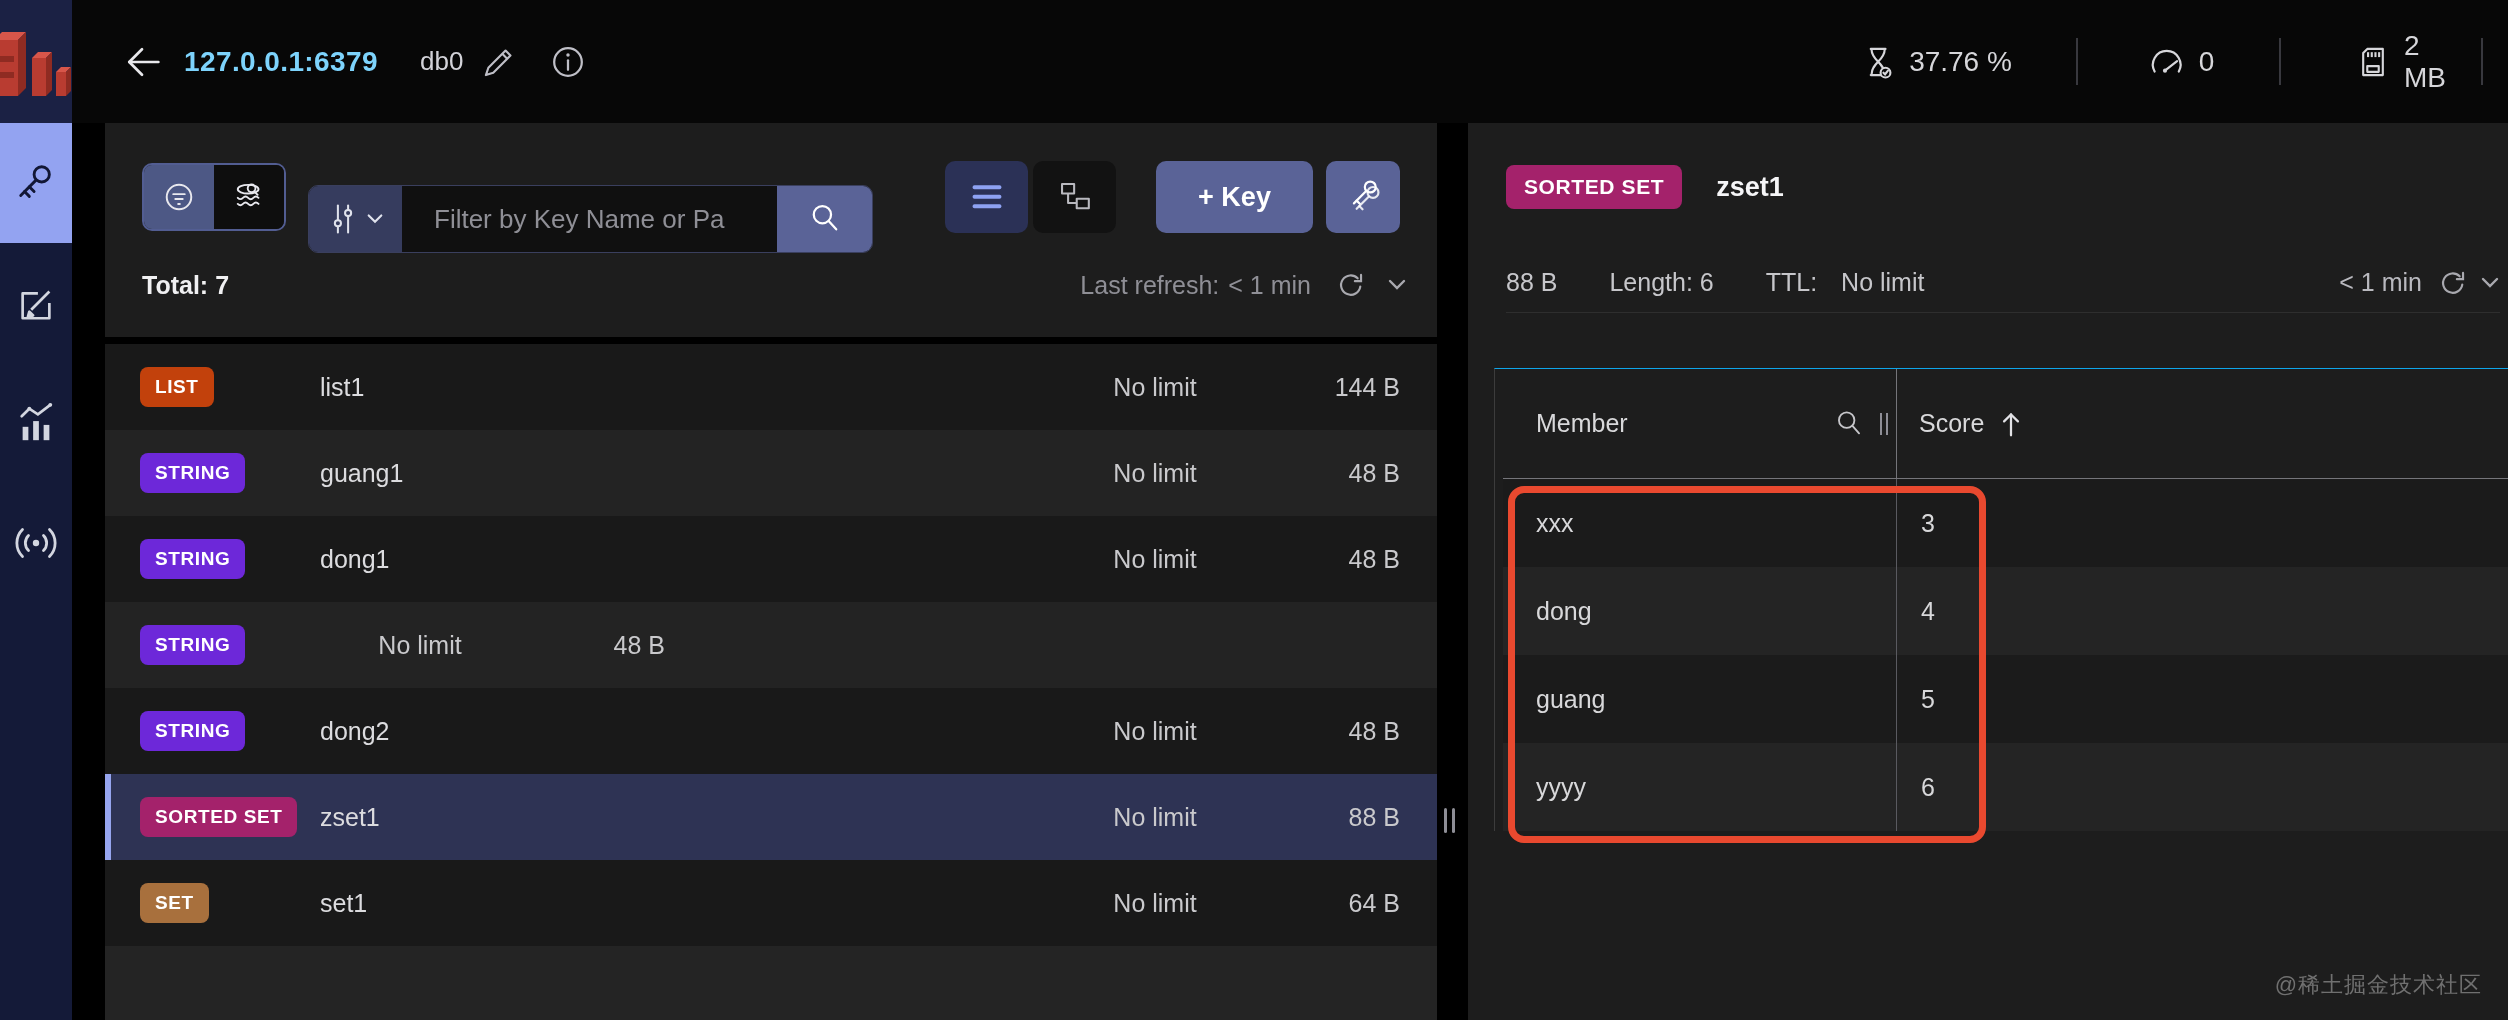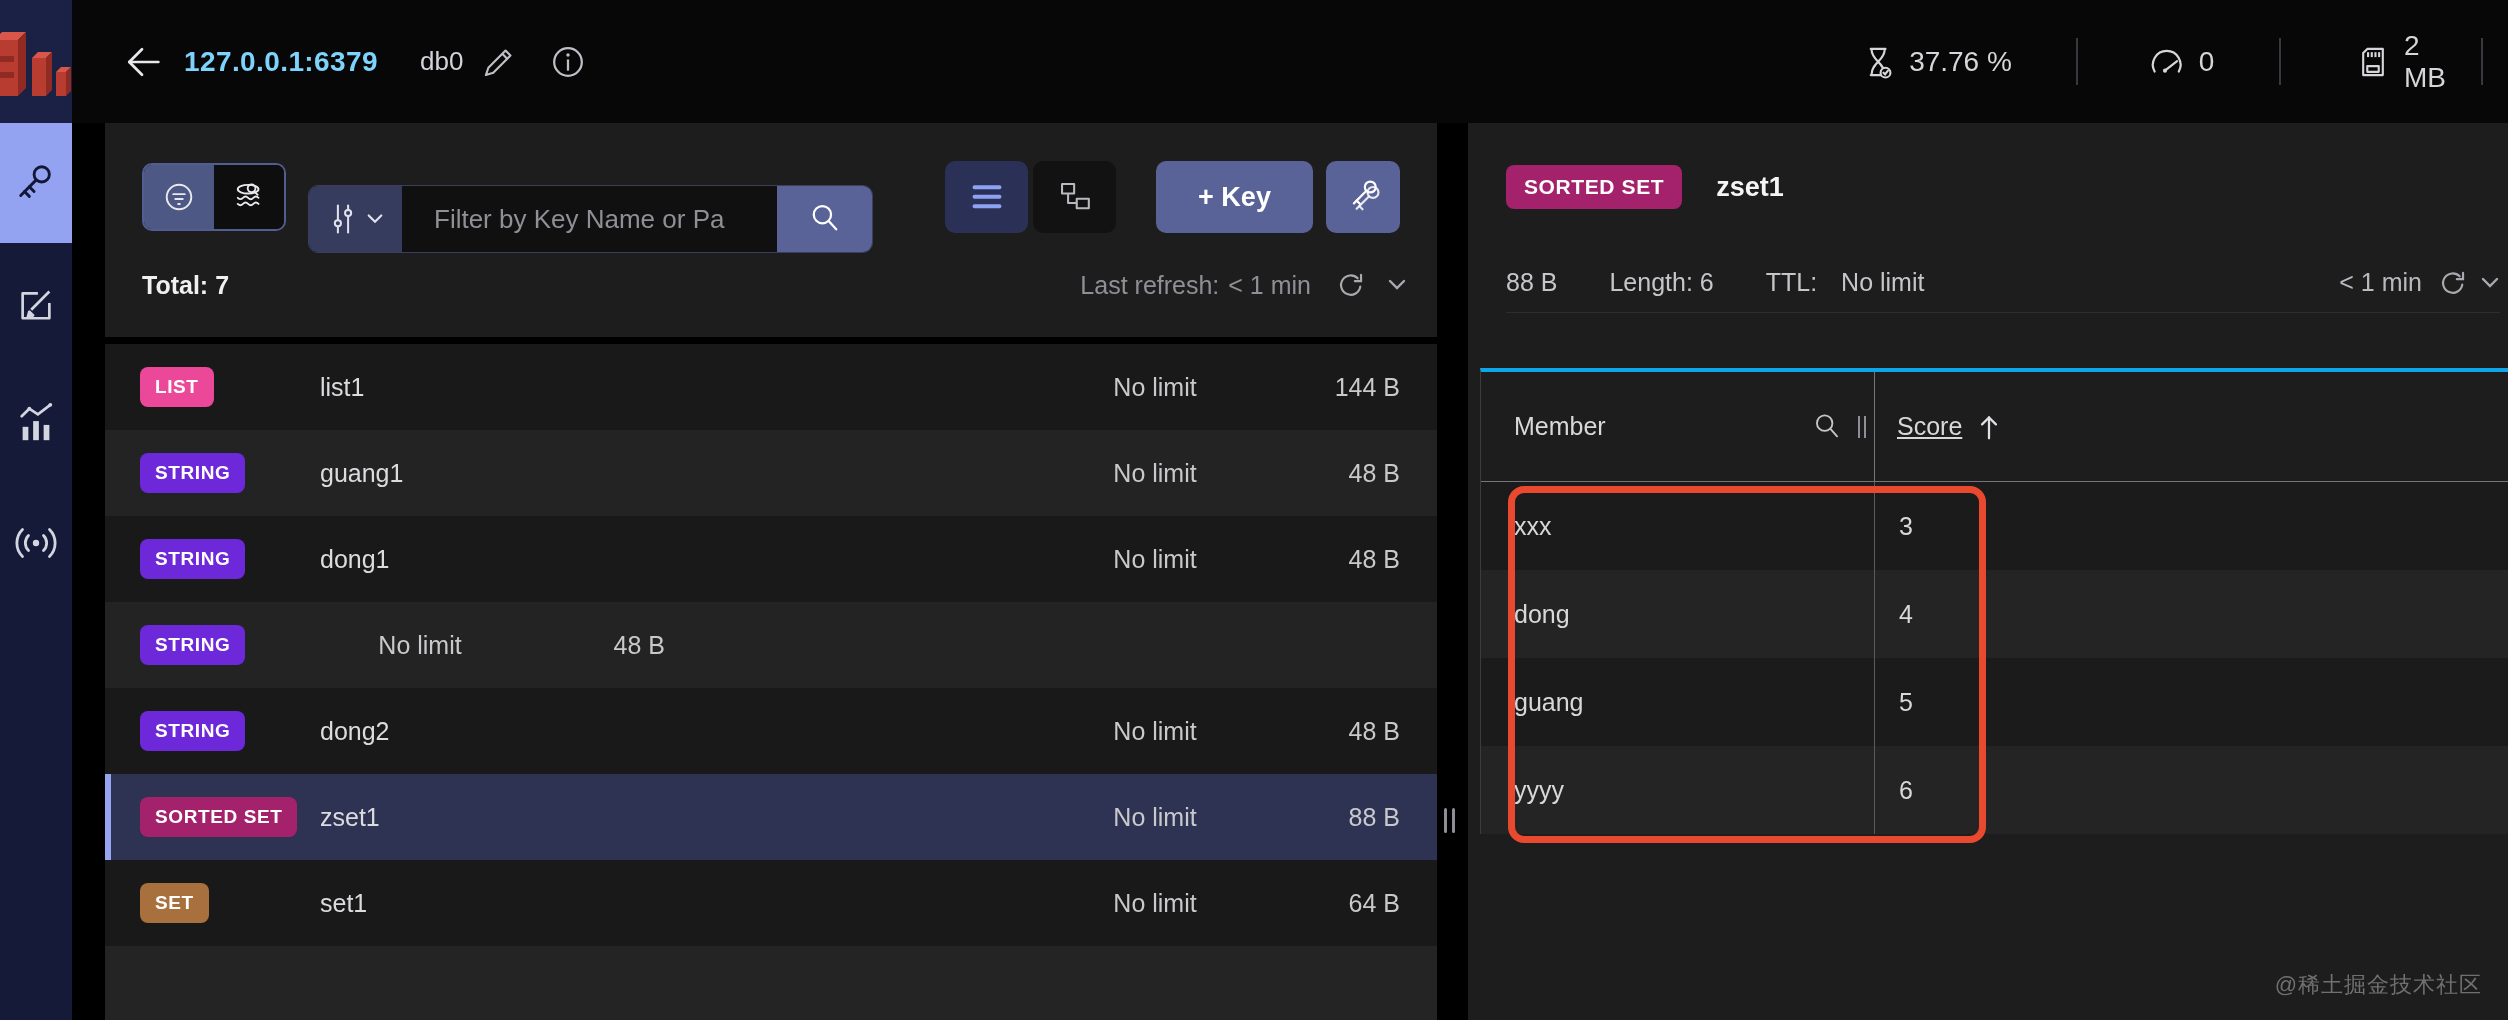--- a/index.html
+++ b/index.html
@@ -67,27 +67,27 @@
   
   .details { position: absolute; left: 1468px; top: 123px; width: 1040px; height: 897px; background: #1d1d1d; }
   .d-name-row { padding: 42px 0 0 38px; display: flex; align-items: center; }
   .d-badge { display: inline-block; padding: 10px 18px; border-radius: 8px; font-size: 21px; font-weight: 700; color: #fff; letter-spacing: .6px; }
   .d-key-name { margin-left: 34px; font-size: 27px; font-weight: 700; color: #f5f5f7; }
   .d-meta { margin-top: 44px; margin-left: 38px; margin-right: 8px; height: 60px; display: flex; align-items: center; font-size: 25px; color: #c6c6ca; border-bottom: 1px solid #2e2e2e; }
   .d-meta .m-len { margin-left: 52px; }
   .d-meta .m-ttl-l { margin-left: 52px; }
   .d-meta .m-ttl-v { margin-left: 24px; }
   .d-refresh { margin-left: auto; display: flex; align-items: center; color: #b9b9bf; font-size: 25px; }
-  .d-table { margin-left: 12px; margin-top: 55px; border-top: 4px solid #0ea5e9; border-left: 1px solid #3c3c3c; }
+  .d-table { margin-left: 26px; margin-top: 55px; border-top: 1px solid #0ea5e9; border-left: 1px solid #3c3c3c; padding-left: 8px; }
   .t-header { height: 110px; display: flex; border-bottom: 1px solid #75757a; color: #d8d8da; font-size: 25px; }
   .th-member { width: 393px; display: flex; align-items: center; padding-left: 33px; flex: none; }
   .th-search { margin-left: auto; color: #c6c6ca; display: flex; cursor: pointer; }
   .th-resize { display: flex; gap: 4px; margin: 0 8px 0 14px; cursor: col-resize; }
   .th-resize i { width: 2px; height: 22px; background: #8e8e96; }
-  .th-score { flex: 1; border-left: 1px solid #75757a; display: flex; align-items: center; padding-left: 22px; gap: 14px; text-decoration: underline; }
+  .th-score { flex: 1; border-left: 1px solid #75757a; display: flex; align-items: center; padding-left: 22px; gap: 14px; }
   .sort-ic { color: #e2e2e6; display: flex; cursor: pointer; }
   .m-row { height: 88px; display: flex; font-size: 25px; color: #d8d8da; }
   .m-row.base { background: #1b1b1b; }
   .m-row.alt { background: #242424; }
   .m-cell { width: 393px; display: flex; align-items: center; padding-left: 33px; flex: none; }
   .s-cell { flex: 1; border-left: 1px solid #5a5a60; display: flex; align-items: center; padding-left: 24px; }
   .annotation { position: absolute; left: 40px; top: 363px; width: 478px; height: 357px; border: 7px solid #e9492f; border-radius: 16px; pointer-events: none; z-index: 5; }
   .watermark { position: absolute; right: 26px; bottom: 20px; font-size: 22px; color: #707070; letter-spacing: 1px; }
 
   svg { display: block; }
@@ -337,21 +337,21 @@
             </svg>
         </span>
       </div>
     </div>
 
     <div class="kp-gap"></div>
 
     <div class="key-rows" id="key-rows">
   <div class="key-row base">
     <div class="badge-col">
-      <span class="type-badge" style="background: #ec4899;">LIST</span>
+      <span class="type-badge" style="background: #c2410c;">LIST</span>
     </div>
     <span class="key-name">list1</span>
     <span class="key-ttl">No limit</span>
     <span class="key-size">144 B</span>
   </div>
 
   <div class="key-row alt">
     <div class="badge-col">
       <span class="type-badge" style="background: rgb(109, 40, 217);">STRING</span>
     </div>

